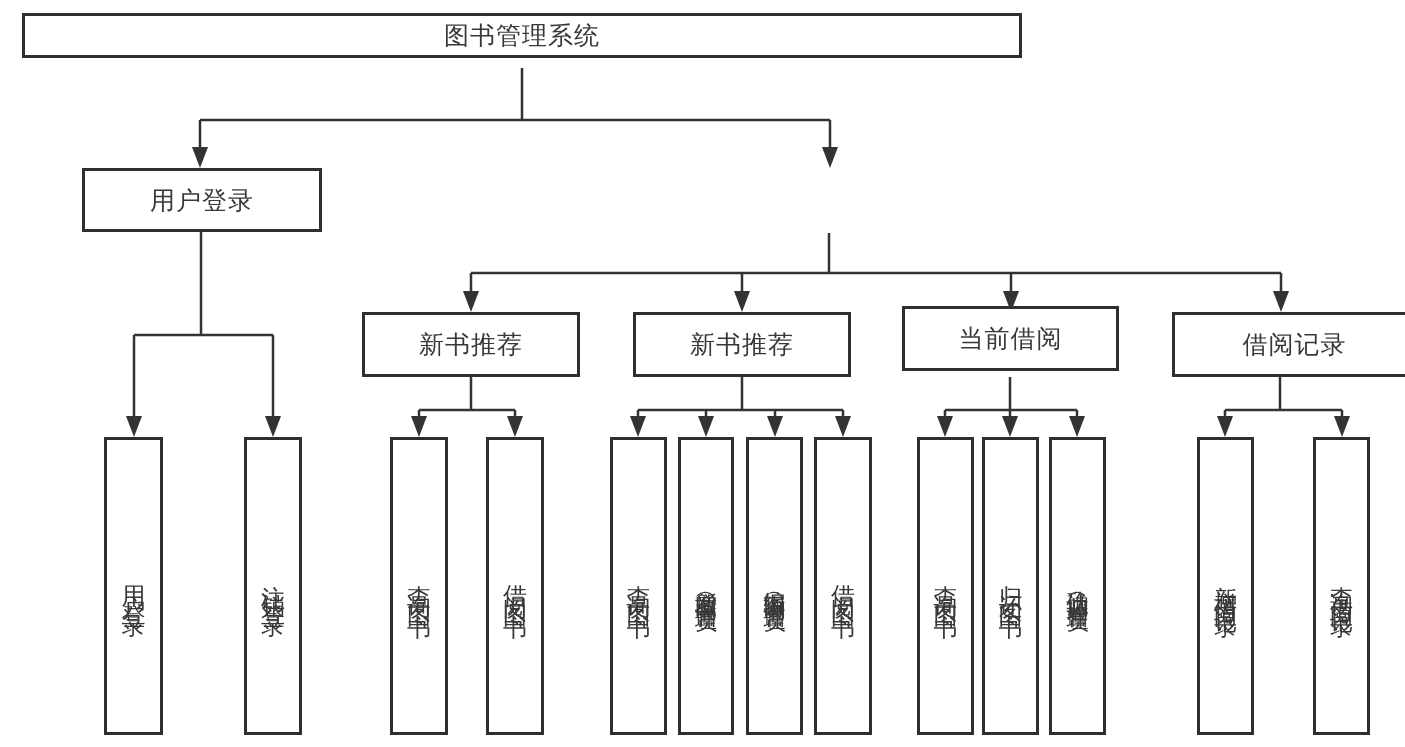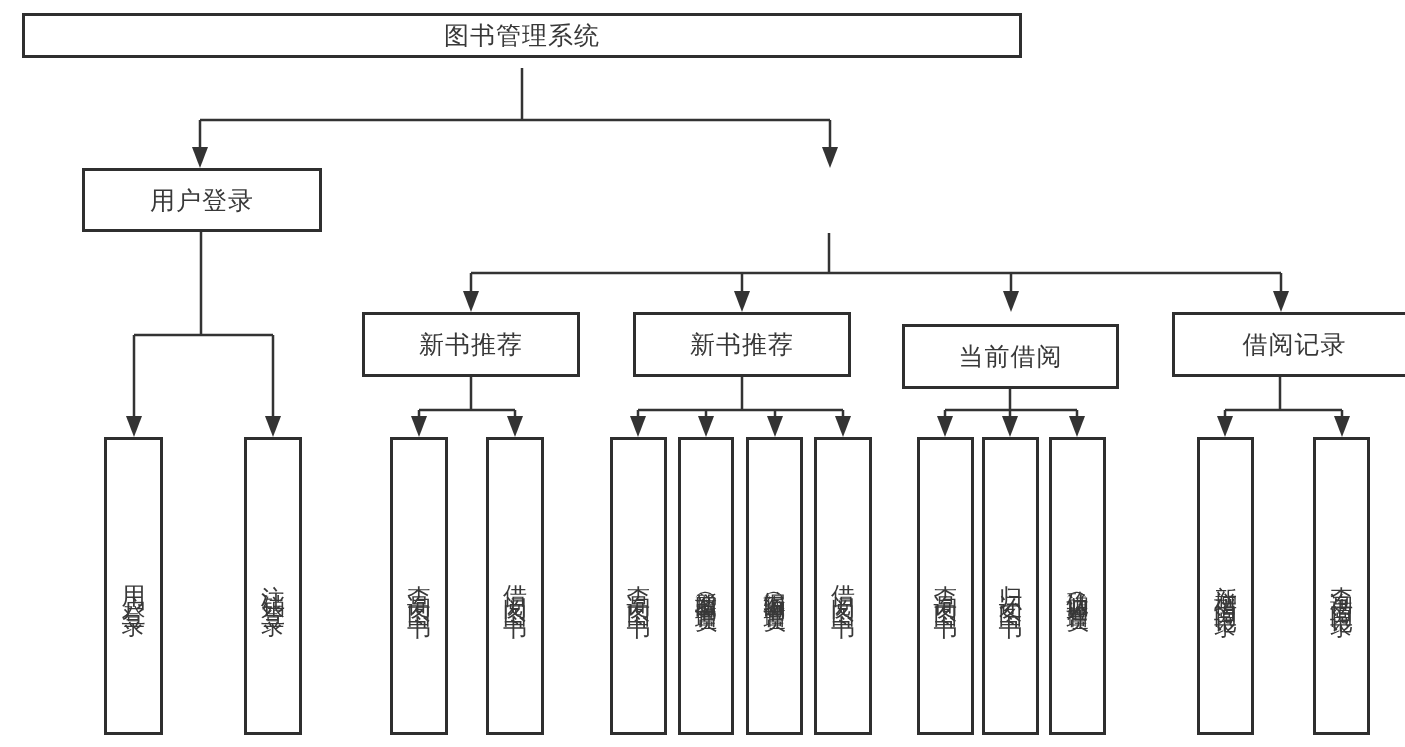--- a/index.html
+++ b/index.html
@@ -106,21 +106,21 @@
   <div class="node hnode" style="left:82px; top:168px; width:240px; height:64px;">
     <span>用户登录</span>
   </div>
 
   <div class="node hnode" style="left:362px; top:312px; width:218px; height:65px;">
     <span>新书推荐</span>
   </div>
   <div class="node hnode" style="left:633px; top:312px; width:218px; height:65px;">
     <span>新书推荐</span>
   </div>
-  <div class="node hnode" style="left:902px; top:324px; width:217px; height:65px;">
+  <div class="node hnode" style="left:902px; top:306px; width:217px; height:65px;">
     <span>当前借阅</span>
   </div>
   <div class="node hnode" style="left:1172px; top:312px; width:245px; height:65px;">
     <span>借阅记录</span>
   </div>
 
   <div class="node vnode" style="left:104px; top:437px; width:59px; height:298px;">
     <span class="vtext ls4">用户登录</span>
   </div>
   <div class="node vnode" style="left:244px; top:437px; width:58px; height:298px;">

